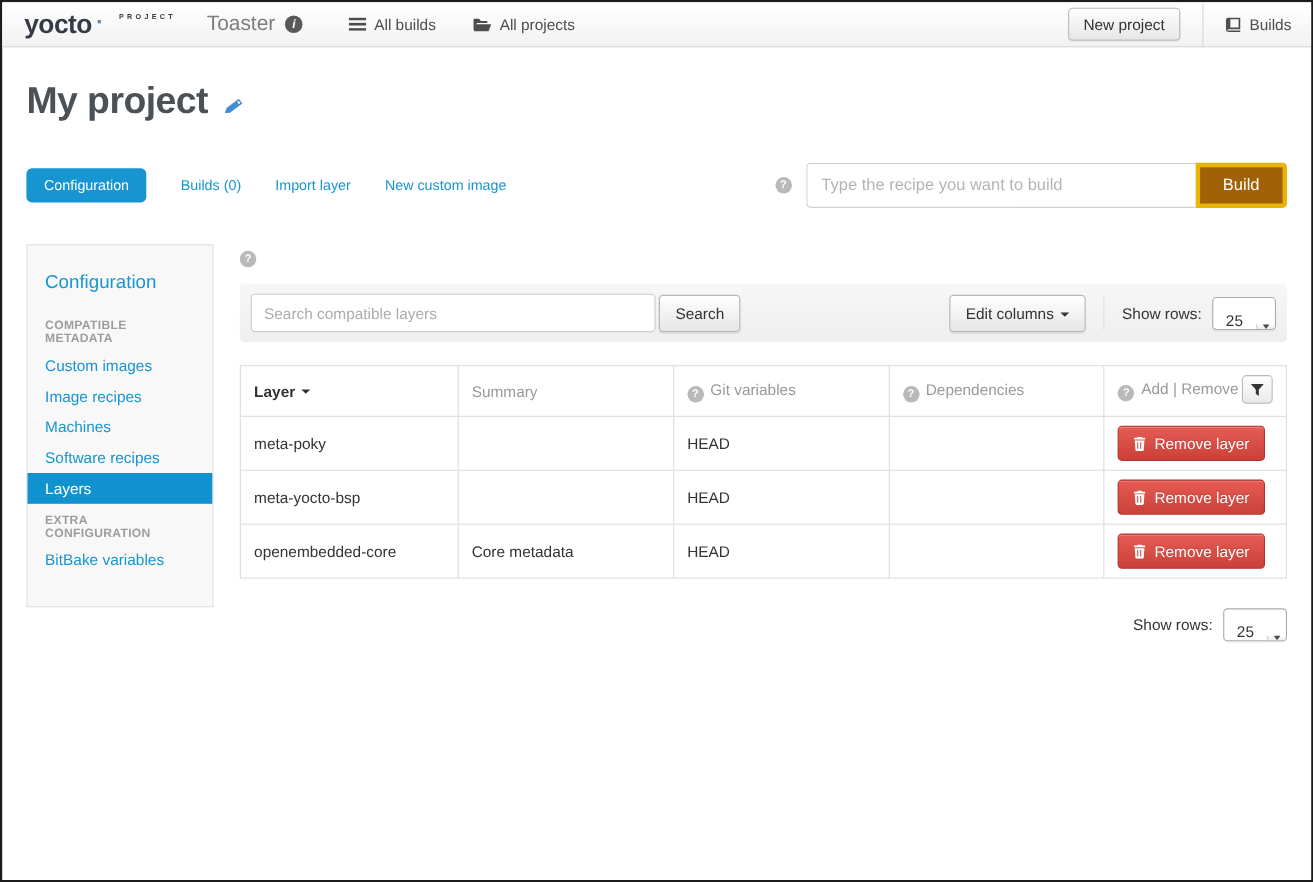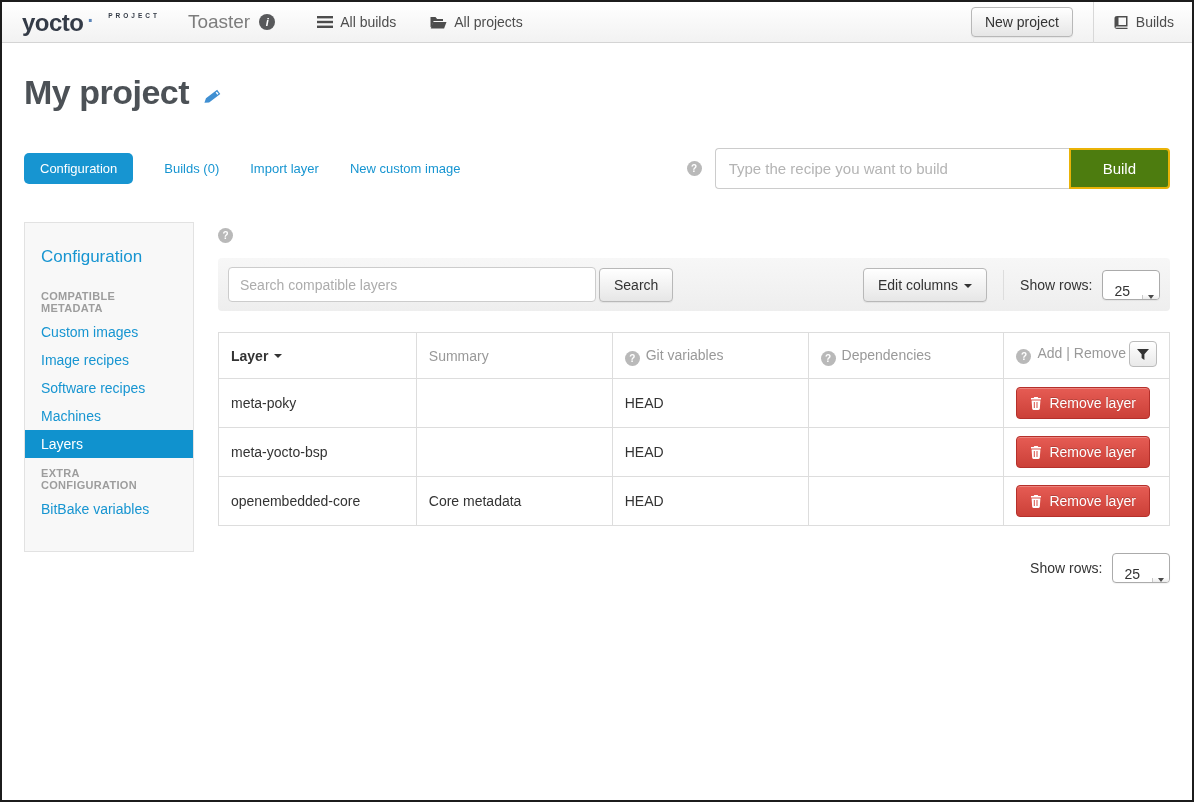--- a/index.html
+++ b/index.html
@@ -67,22 +67,22 @@
   .build-group .help-circle { margin-right:13px; }
   .build-input {
     width:354px; height:41px;
     border:1px solid #ccc; border-right:none;
     border-radius:4px 0 0 4px;
     font-family:inherit; font-size:15px; color:#333;
     padding:0 13px; outline:none;
   }
   .build-input::placeholder { color:#b4b4b4; }
   .build-btn {
-    height:41px; padding:0 32px;
-    background:#4d7c0f; border:2px solid #eab308;
+    height:41px; padding:0 21px;
+    background:#a16207; border:4px solid #eab308;
     border-radius:0 4px 4px 0;
     color:#fff; font-family:inherit; font-size:15px; cursor:pointer;
   }
   
   .content { display:flex; align-items:flex-start; margin:33px 22px 0; }
   .sidebar {
     width:170px; flex:0 0 auto;
     background:#f8f8f8; border:1px solid #e2e2e2;
     padding:24px 0 28px;
   }
@@ -226,22 +226,22 @@
   </div>
 </div>
 
 <div class="content">
 
   <aside class="sidebar">
     <div class="side-title">Configuration</div>
     <div class="side-heading">COMPATIBLE METADATA</div>
     <a class="side-item">Custom images</a>
     <a class="side-item">Image recipes</a>
+    <a class="side-item">Machines</a>
     <a class="side-item">Software recipes</a>
-    <a class="side-item">Machines</a>
     <a class="side-item selected">Layers</a>
     <div class="side-heading">EXTRA CONFIGURATION</div>
     <a class="side-item">BitBake variables</a>
   </aside>
 
   <section class="main">
     <div class="main-head">
       <span class="help-circle">?</span>
     </div>
 

